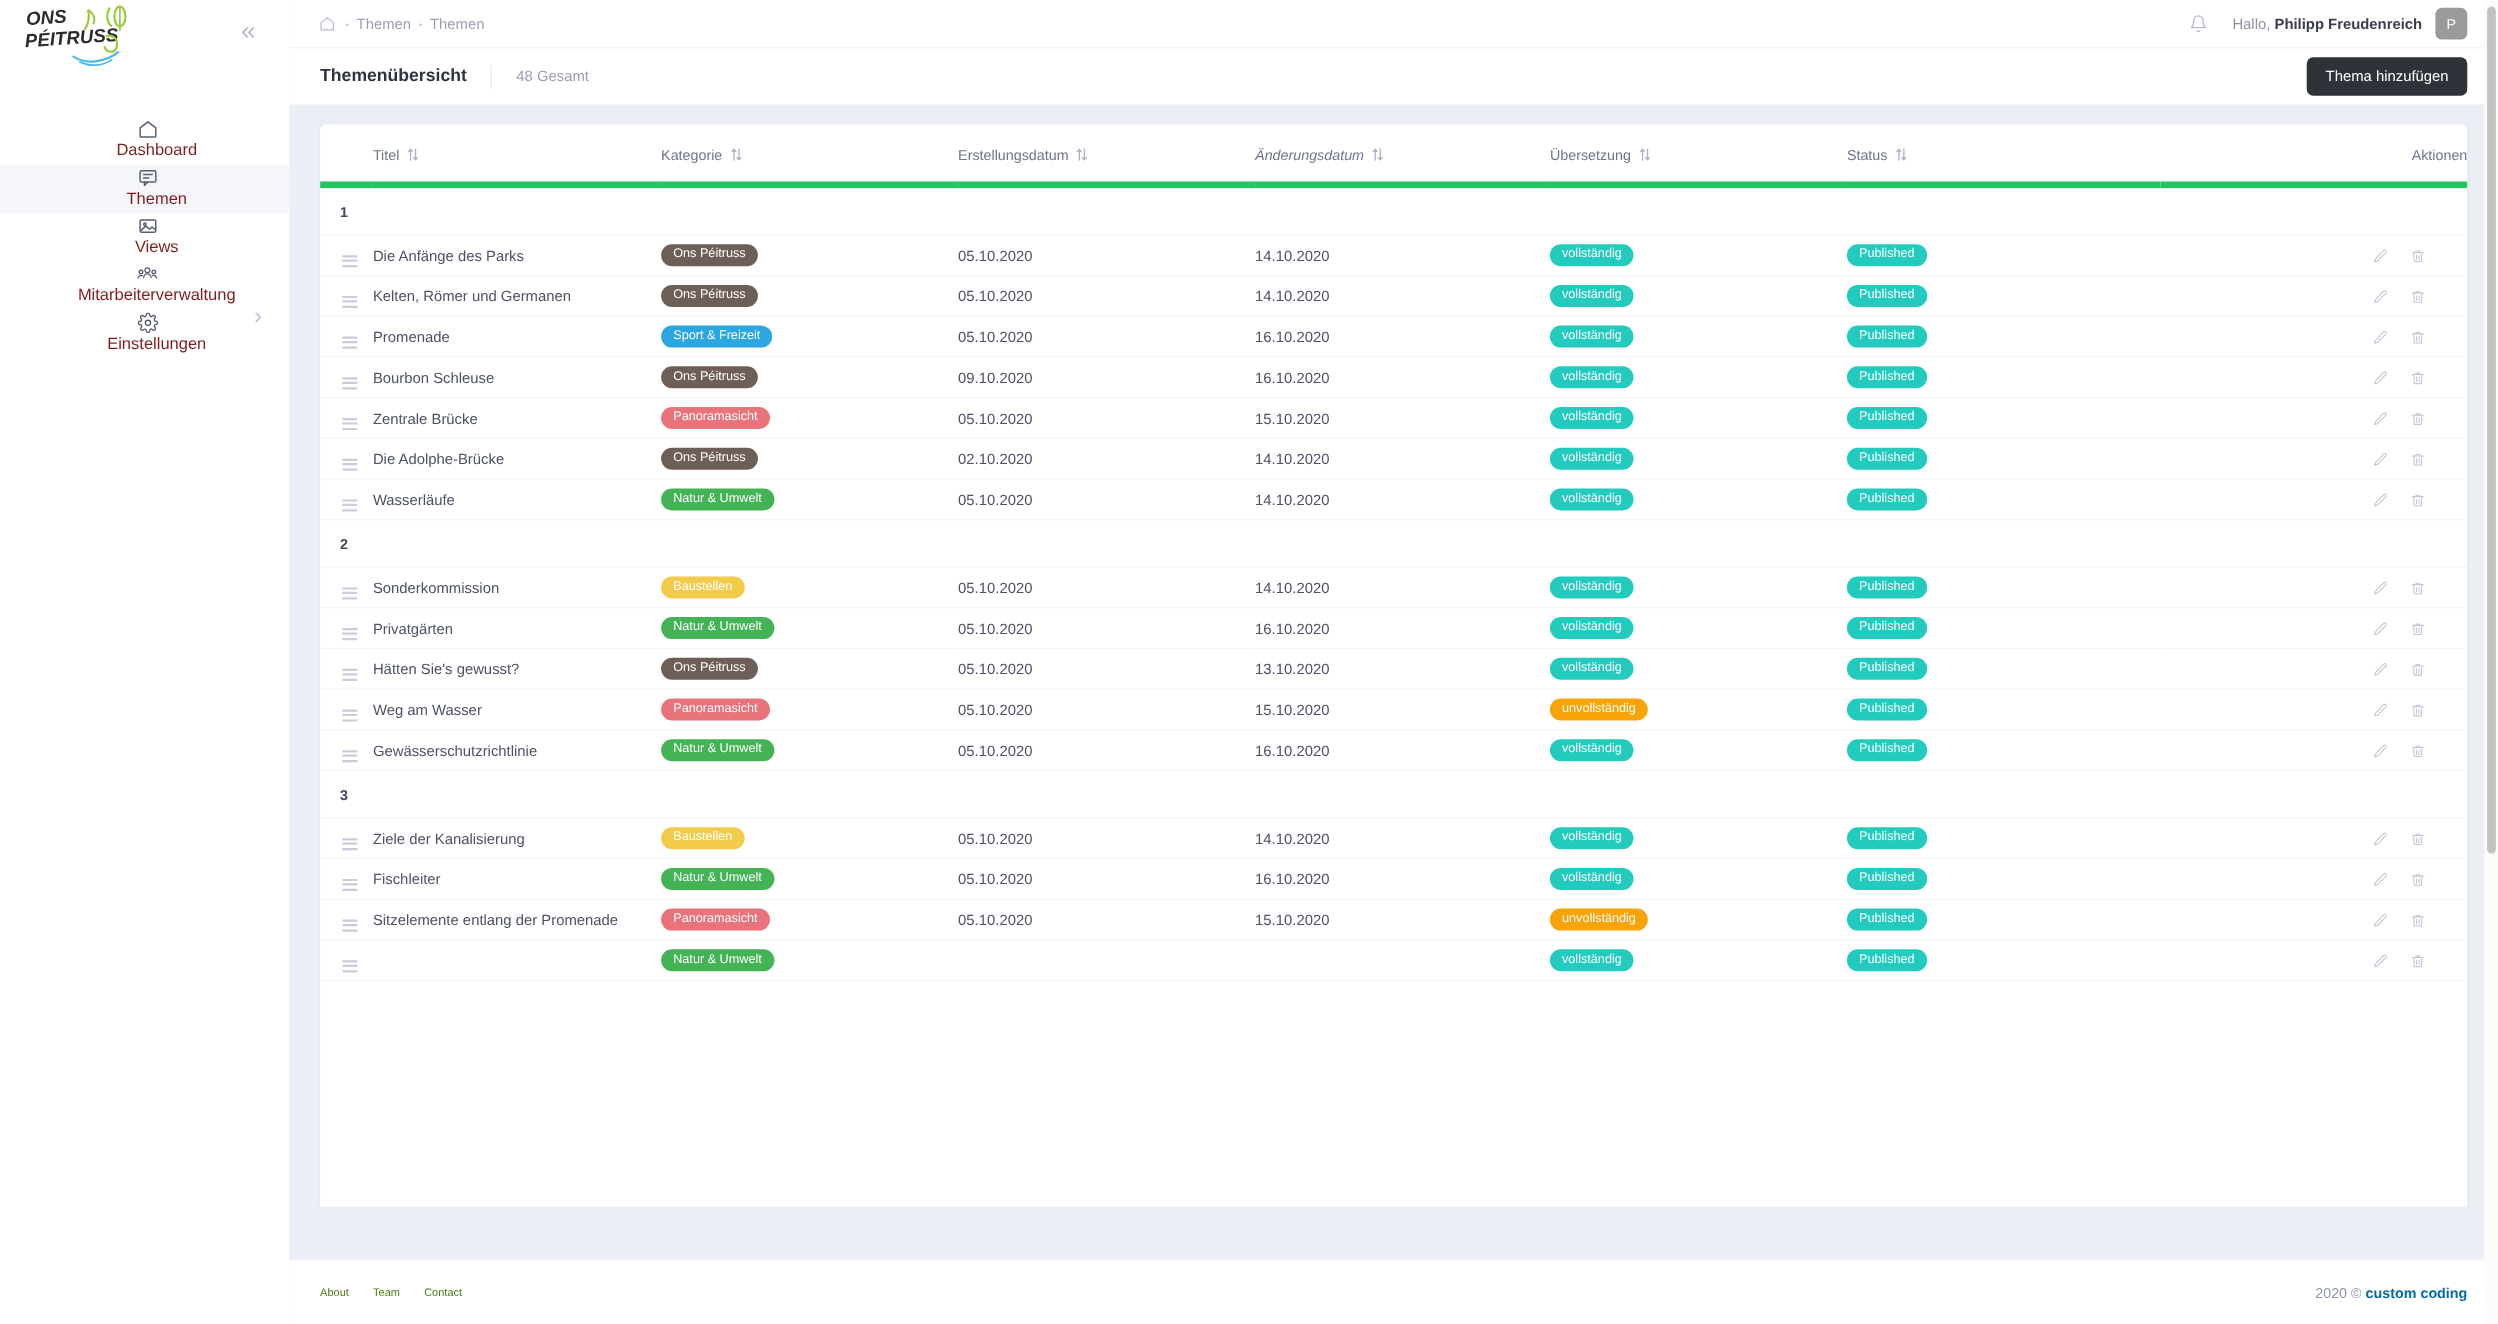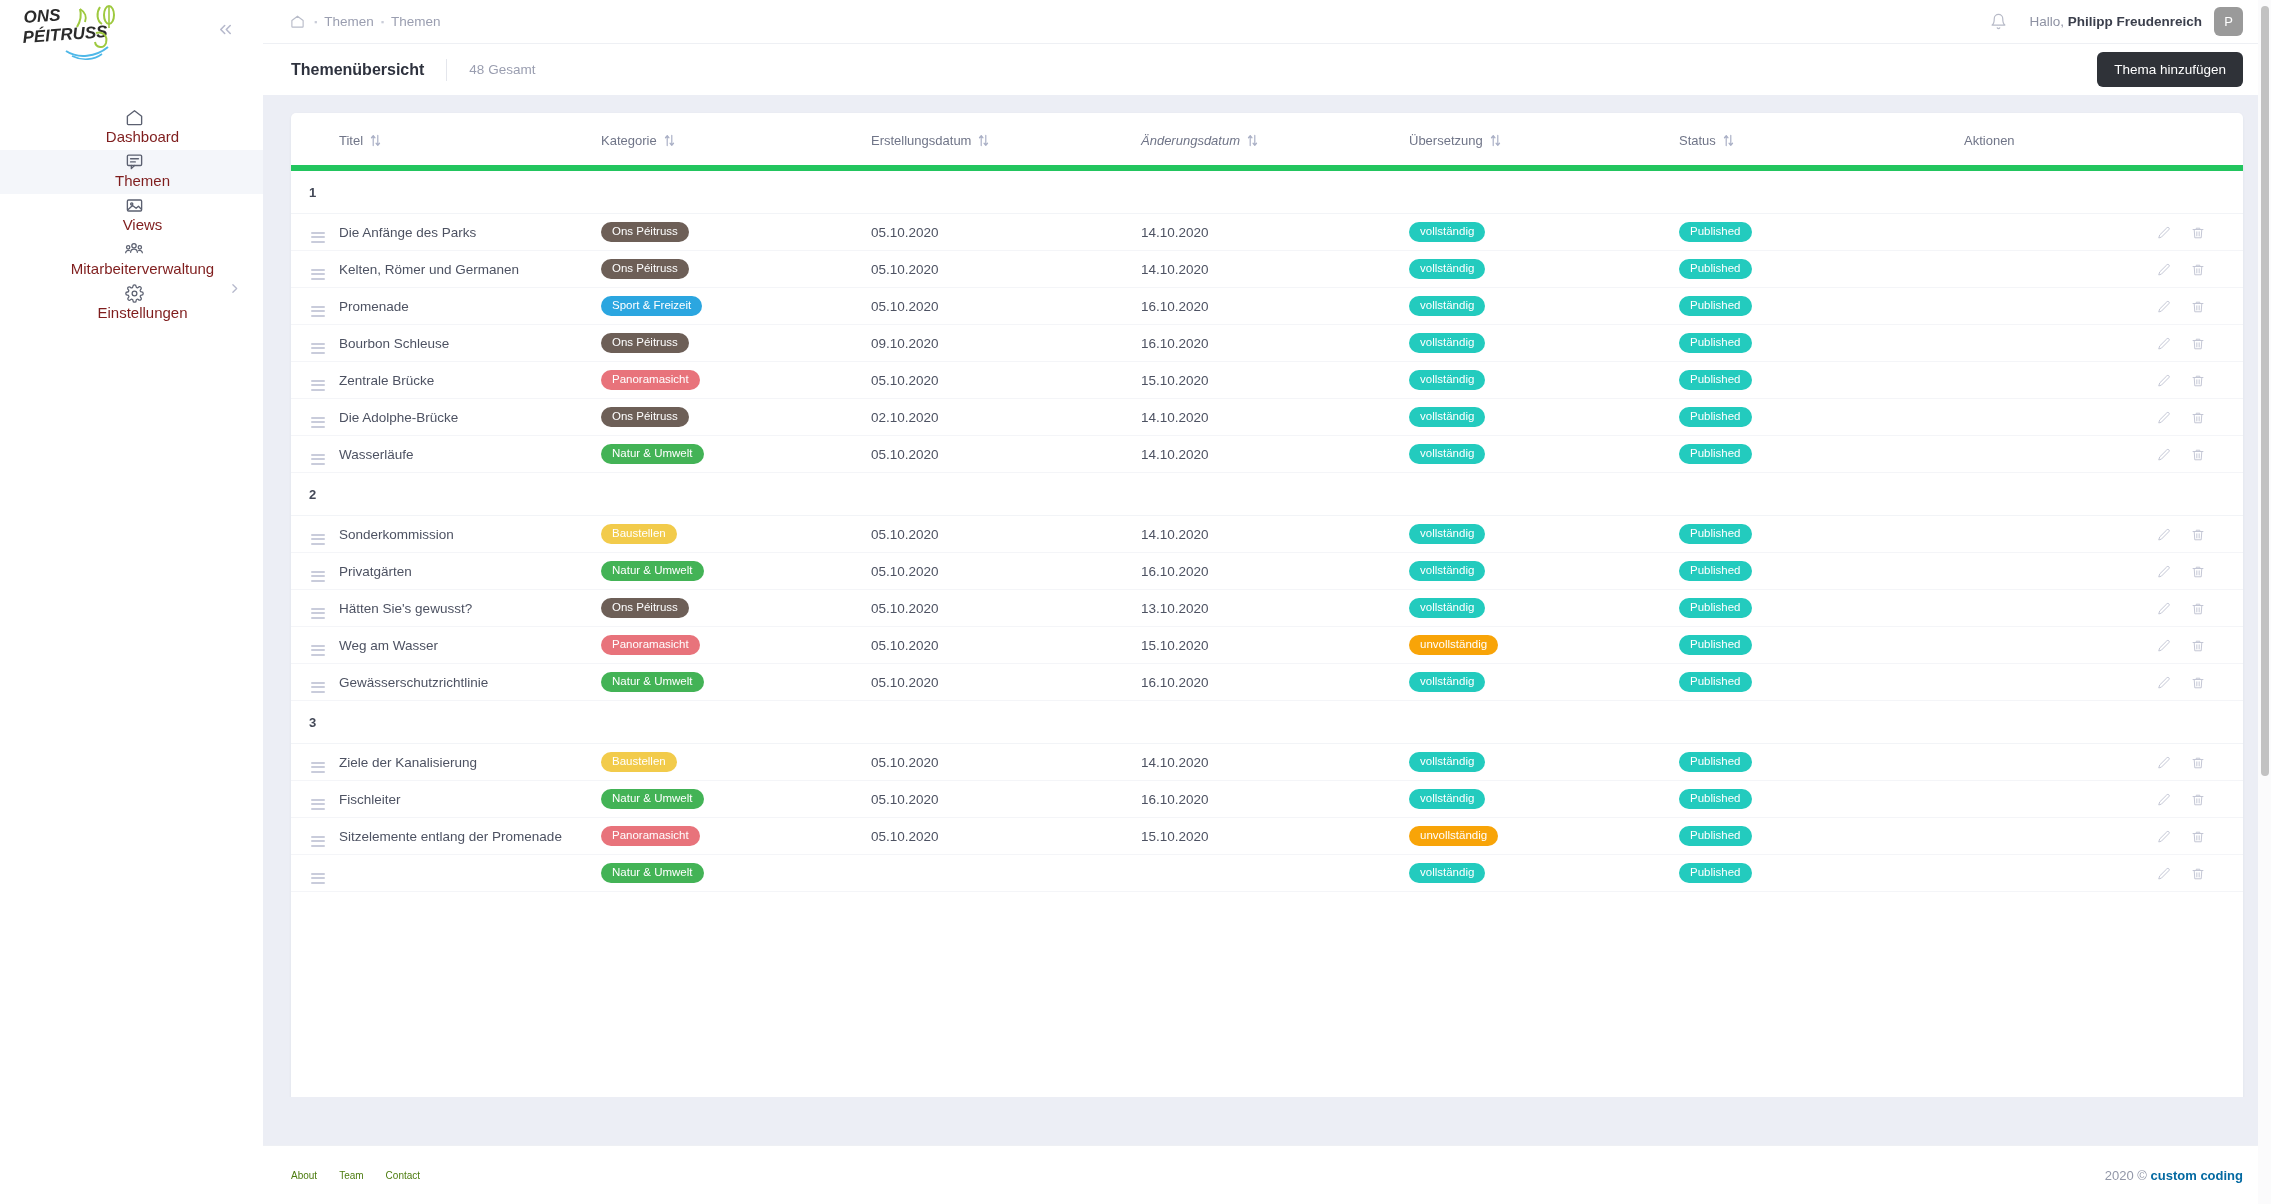--- a/index.html
+++ b/index.html
@@ -92,21 +92,21 @@
   }
   .th-inner { display: inline-flex; align-items: center; cursor: pointer; }
   .sort-ic { margin-left: 7px; color: #aab0c6; display: inline-flex; }
   th.c-handle { width: 48px; }
   th.c-title  { width: 262px; }
   th.c-cat    { width: 270px; }
   th.c-created{ width: 270px; }
   th.c-changed{ width: 268px; font-style: italic; }
   th.c-trans  { width: 270px; }
   th.c-status { width: 285px; }
-  th.c-actions{ padding-right: 42px; }
+  th.c-actions{ text-align: right; }
 
   tr.group td {
     font-size: 13px; font-weight: 700; color: #434857;
     padding: 14px 0 13px 18px; border-bottom: 1px solid #f2f4f7;
   }
   tr.row td {
     padding: 0; height: 37px; border-bottom: 1px solid #f4f5f8;
     font-size: 13.5px; color: #4d5262; vertical-align: middle;
   }
   .handle-cell { padding-left: 20px !important; }

